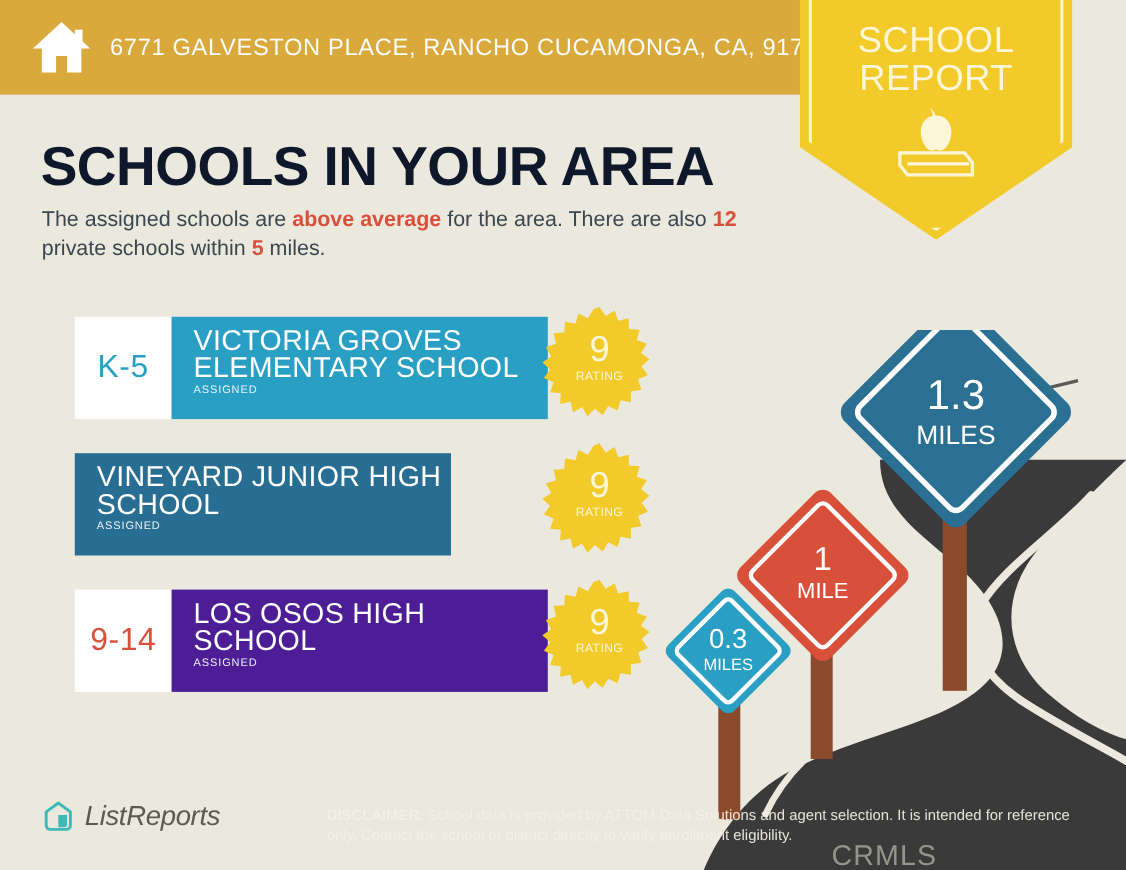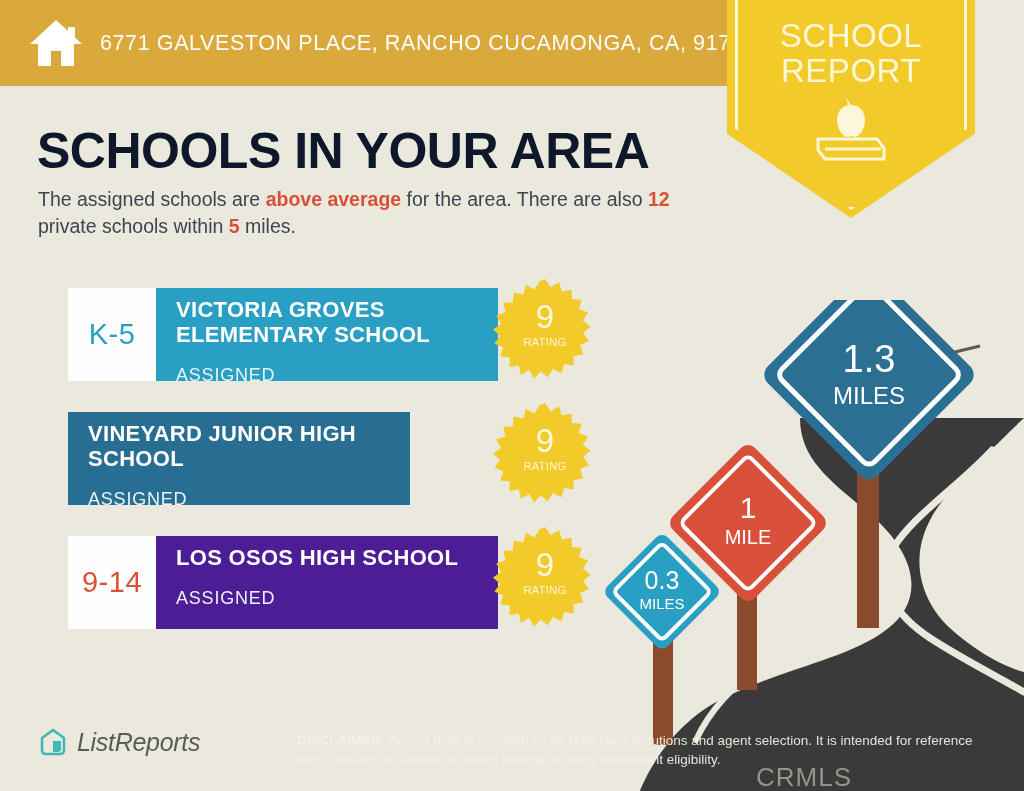--- a/index.html
+++ b/index.html
@@ -65,22 +65,22 @@
   .row-3{top:536px;}
   .grade-box{
     width:88px;background:#fefefe;
     display:flex;align-items:center;justify-content:center;
     font-size:29px;font-weight:400;letter-spacing:.5px;
   }
   .bar{
     width:342px;padding:9px 0 0 20px;box-sizing:border-box;color:#fff;
     position:relative;
   }
-  .school-name{font-size:22px;line-height:25px;letter-spacing:.3px;color:#fff;font-weight:bold;}
-  .assigned{font-size:18px;letter-spacing:.8px;color:#e9f4f8;margin-top:18px;}
+  .school-name{font-size:26px;line-height:25px;letter-spacing:.3px;color:#fff;}
+  .assigned{font-size:10px;letter-spacing:.8px;color:#e9f4f8;margin-top:2px;}
 
   .starburst{
     position:absolute;left:453px;top:-10px;width:104px;height:112px;
     z-index:4;
   }
   .burst-num{
     position:absolute;left:0;right:0;top:22px;text-align:center;
     font-size:33px;color:#fdf6d8;line-height:34px;
   }
   .burst-label{

